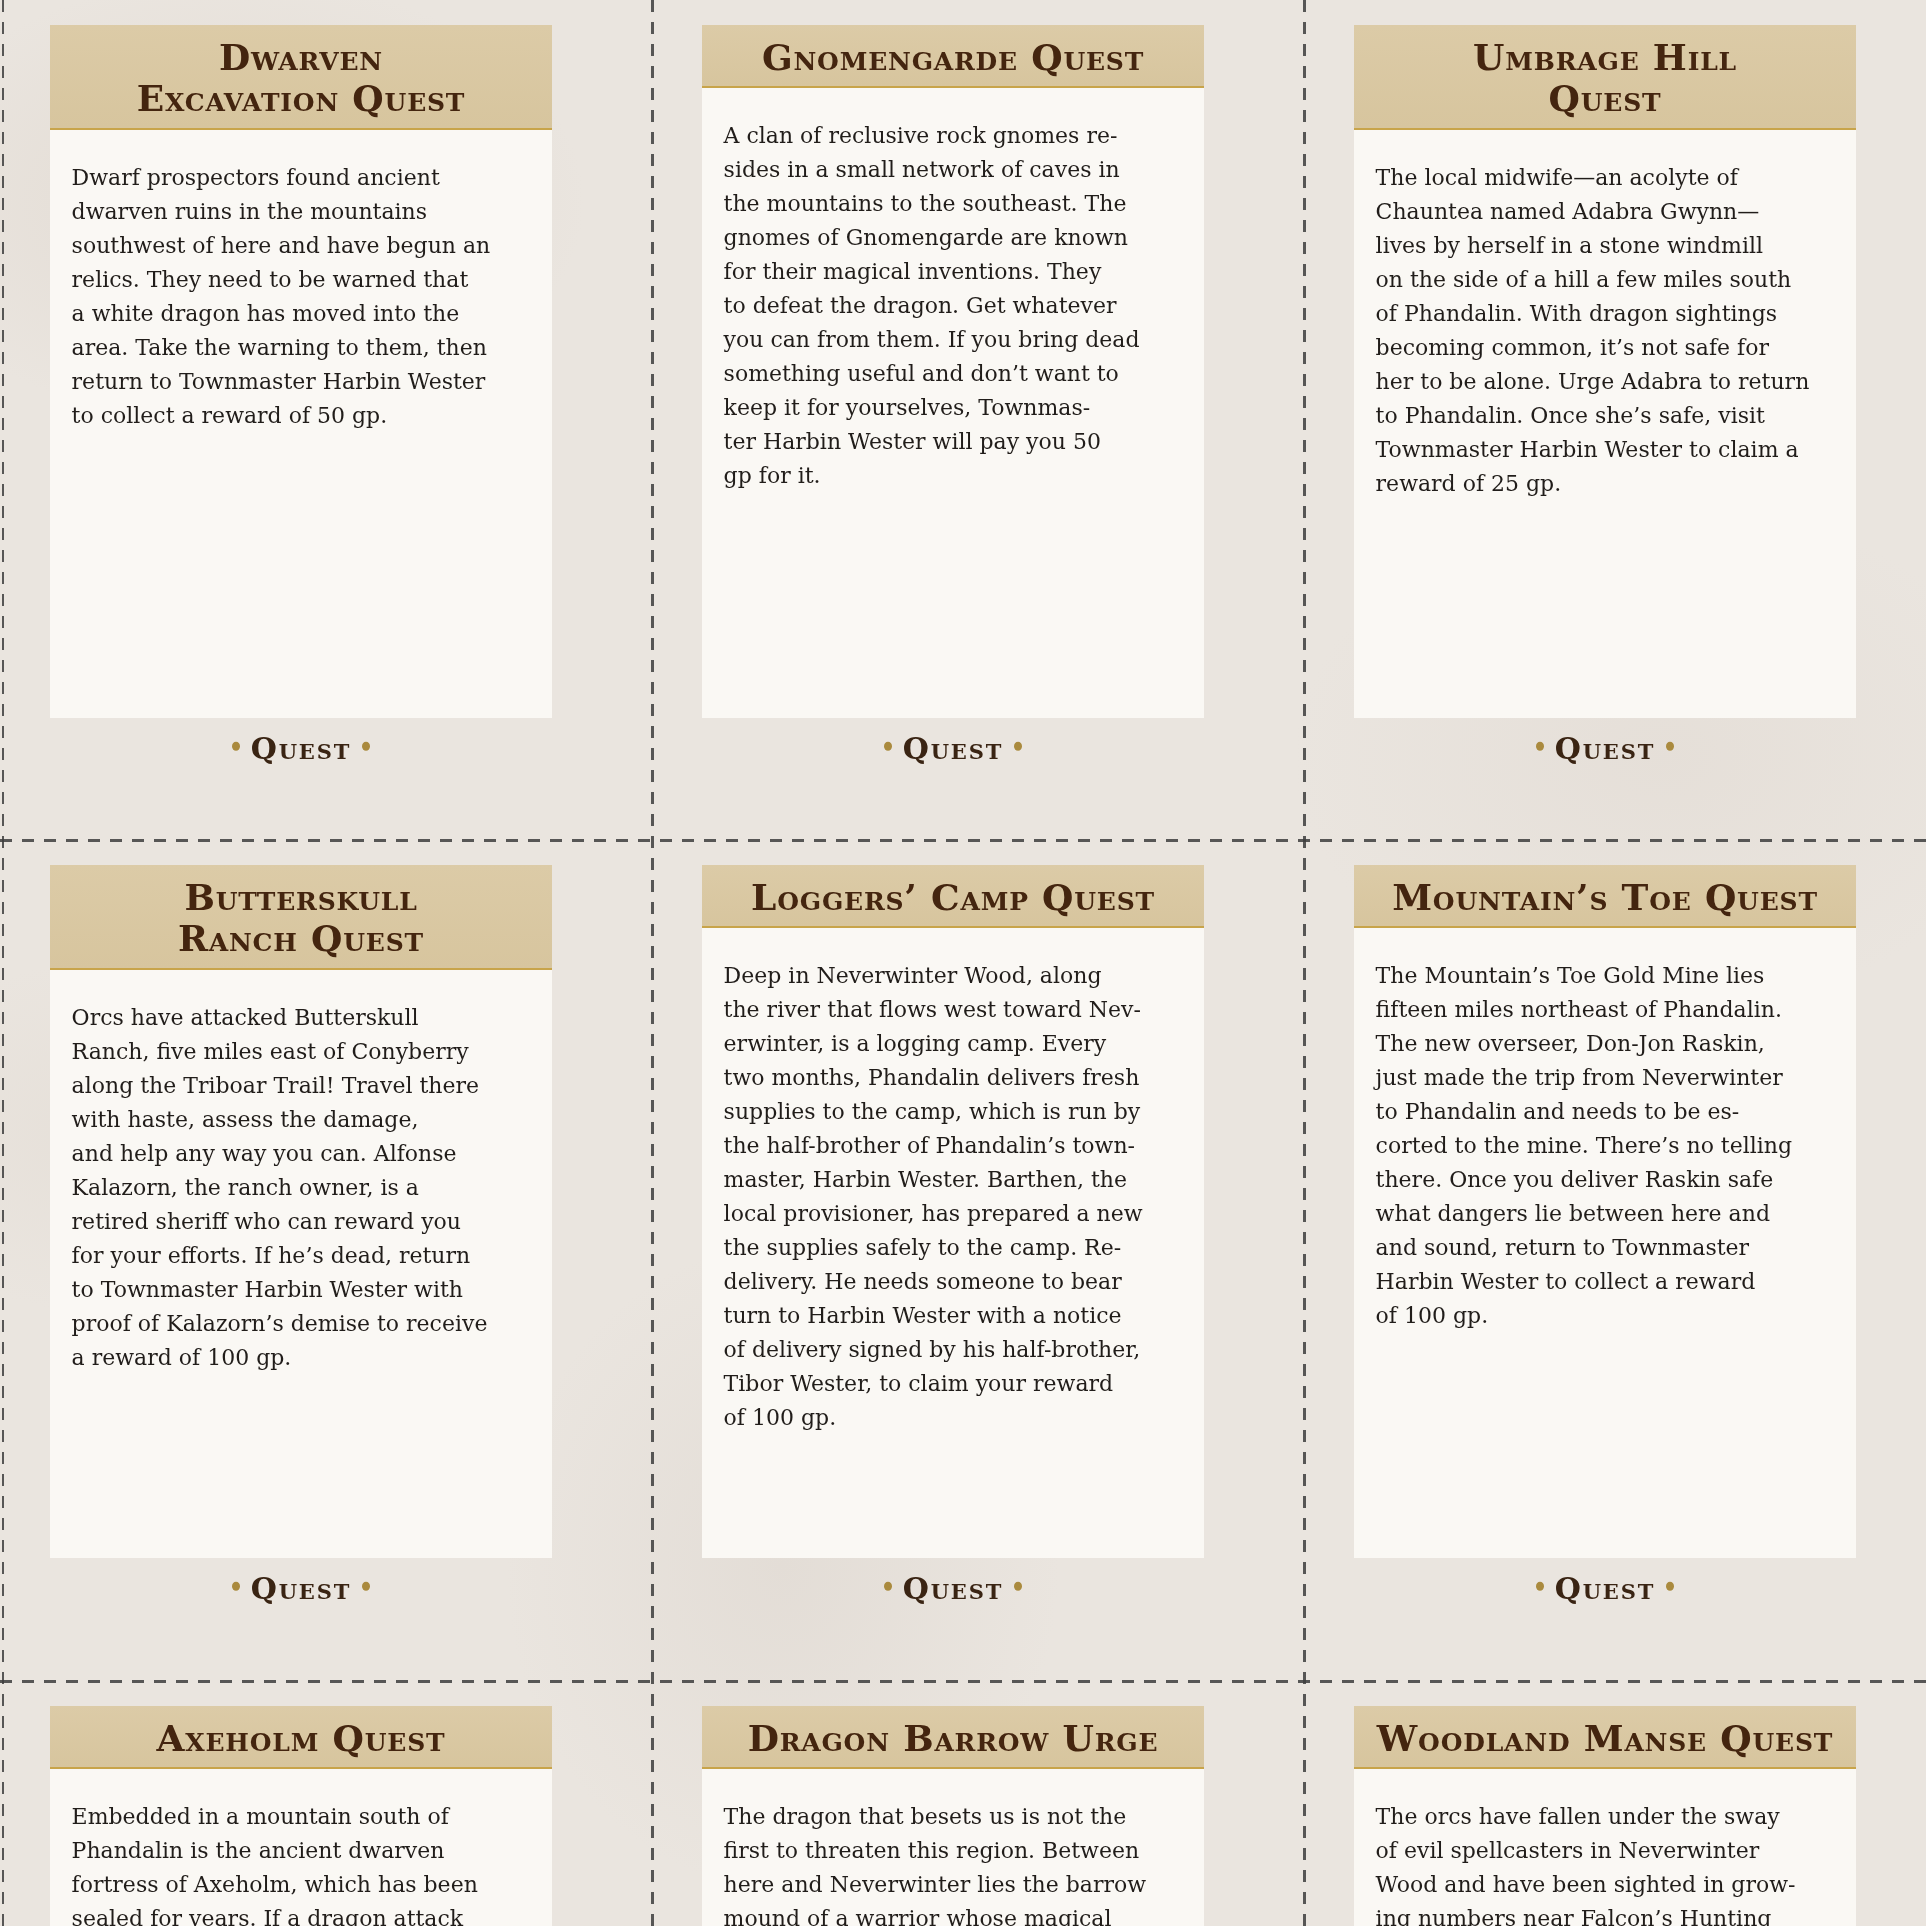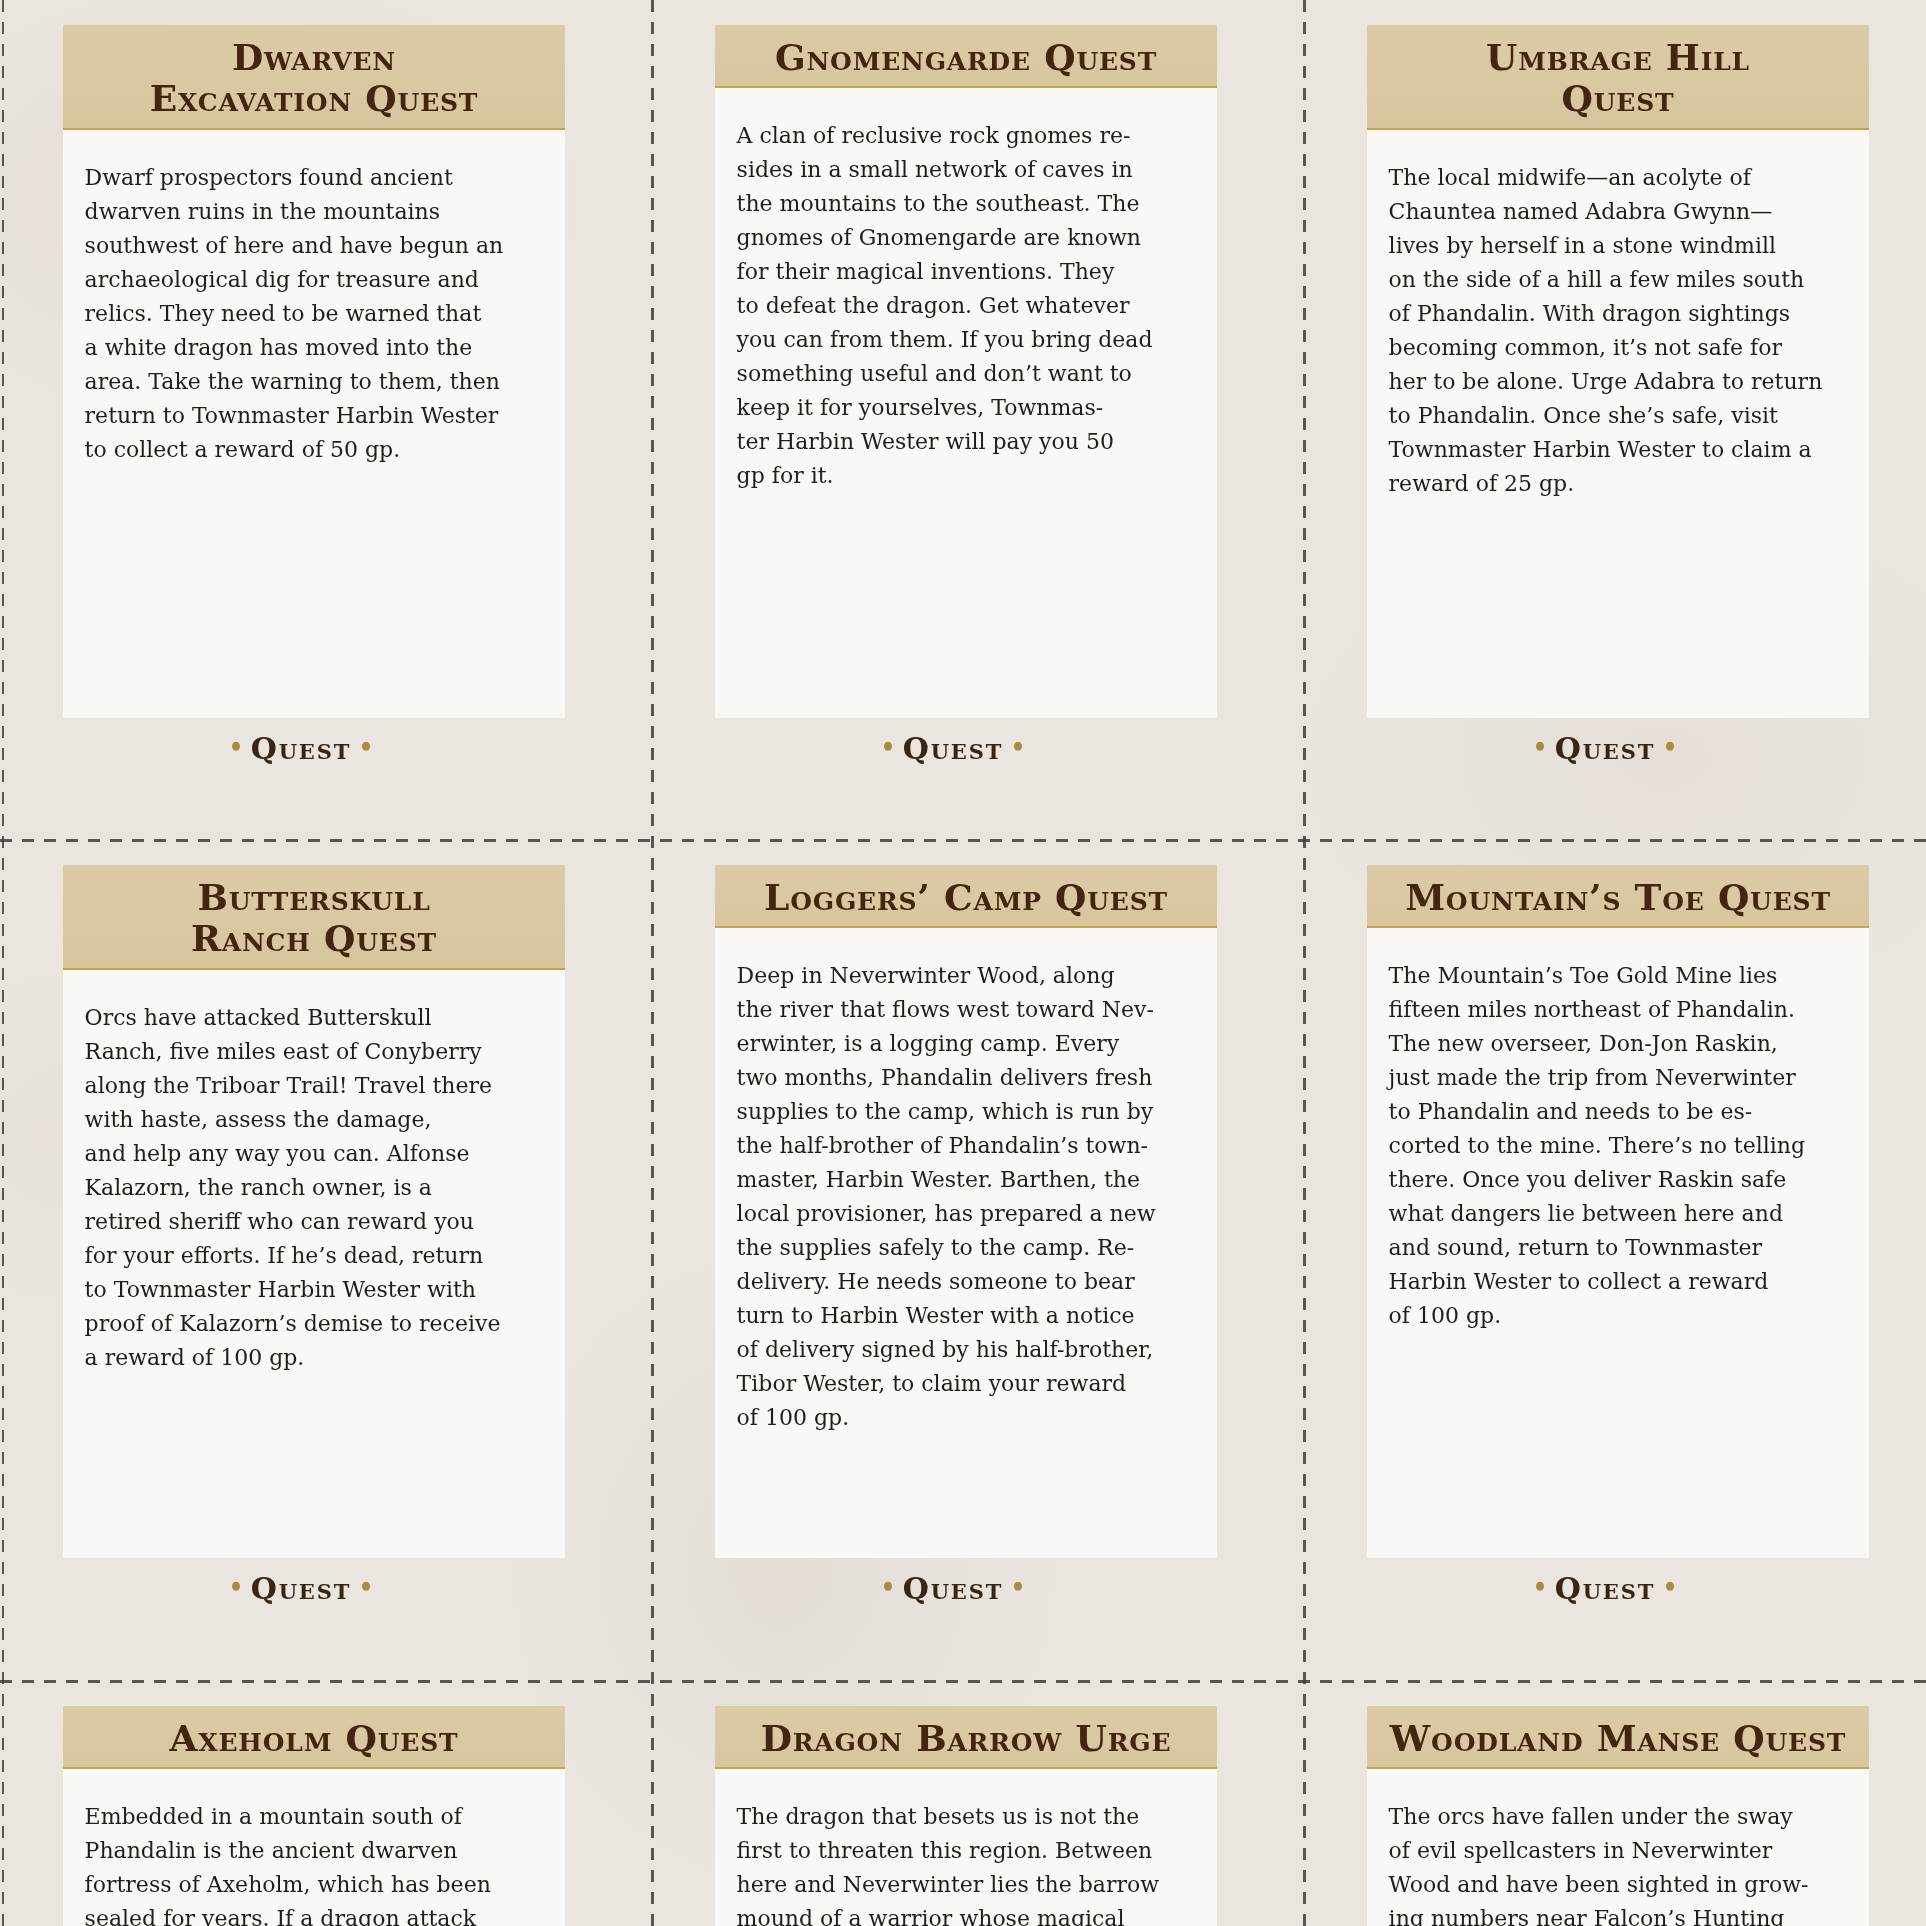--- a/index.html
+++ b/index.html
@@ -19,21 +19,20 @@
   .grid{
     position:absolute;left:0;top:0;
     display:grid;
     grid-template-columns:652px 652px 652px;
     grid-template-rows:840px 841px 846px;
   }
   .card{position:relative;}
   .panel{
     position:absolute;left:50px;top:25px;width:502px;height:693px;
     background:#faf8f4;
-    margin-left:13px;
   }
   .row2 .panel{height:734px;}
   .banner{
     position:relative;
     background:linear-gradient(#dccba7,#d7c59e);
     border-bottom:2.7px solid #c8a44a;
     text-align:center;
     padding:11.6px 5.4px 7.7px 5.4px;
   }
   .card-title{
@@ -96,21 +95,20 @@
       <div class="banner">
         <div class="card-title">
               <div>Dwarven</div>
               <div>Excavation Quest</div>
             </div>
       </div>
       <div class="body-text">
             <div>Dwarf prospectors found ancient</div>
             <div>dwarven ruins in the mountains</div>
             <div>southwest of here and have begun an</div>
-            <div>archaeological dig for treasure and</div>
             <div>relics. They need to be warned that</div>
             <div>a white dragon has moved into the</div>
             <div>area. Take the warning to them, then</div>
             <div>return to Townmaster Harbin Wester</div>
             <div>to collect a reward of 50 gp.</div>
           </div>
     </div>
     <div class="quest-footer">
       <span class="quest-dot"></span><span class="quest-label">Quest</span><span class="quest-dot"></span>
     </div>

